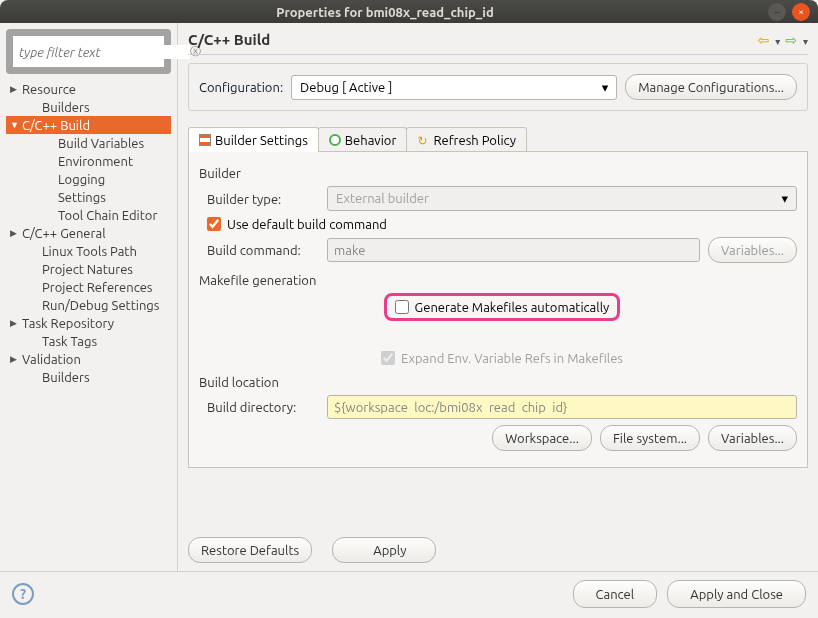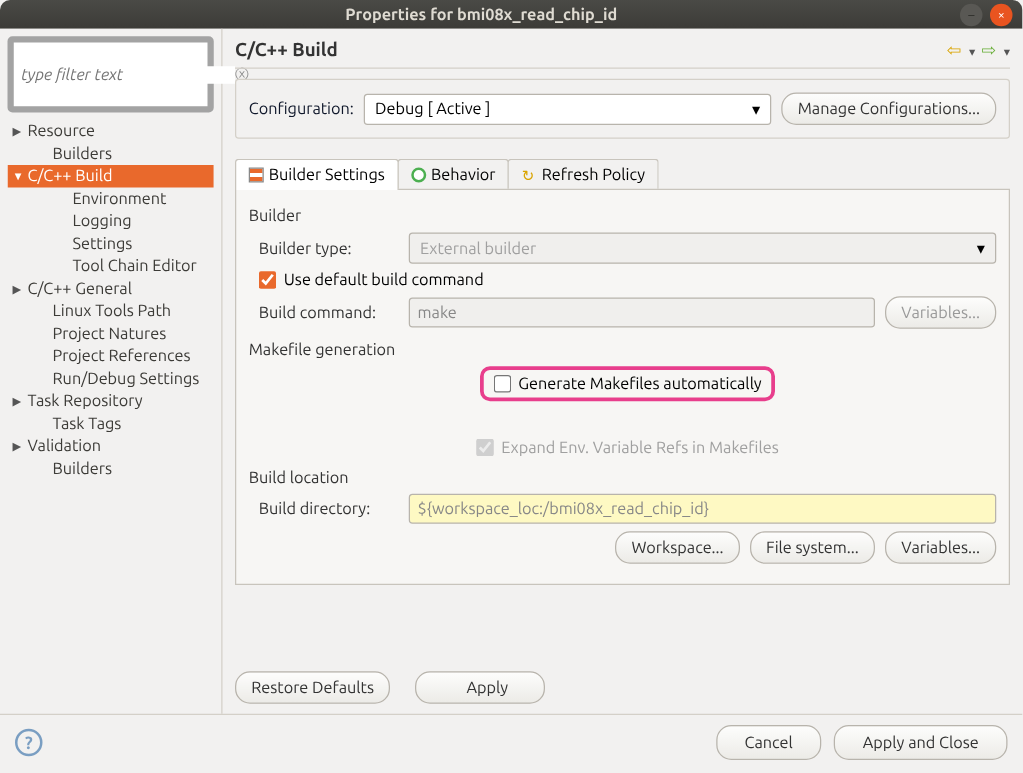--- a/index.html
+++ b/index.html
@@ -7,40 +7,40 @@
 
 .titlebar { background: linear-gradient(#4a4a46, #3c3b37); height: 26px; display: flex; align-items: center; color: #dfdbd2; padding: 0 8px; border-top-left-radius: 8px; border-top-right-radius: 8px; }
 .titlebar-title { flex: 1; text-align: center; font-weight: bold; font-size: 13px; }
 .win-btn { width: 18px; height: 18px; border-radius: 50%; margin-left: 6px; display:inline-flex; align-items:center; justify-content:center; font-size:10px; }
 .win-min { background: #595854; color:#2a2926; }
 .win-close { background: #e95420; color:#fff; }
 
 .content { flex: 1; display: flex; background: #f2f1f0; }
 
 .sidebar { width: 178px; border-right: 1px solid #d4d0c8; display: flex; flex-direction: column; padding: 6px; }
-.filter-box { border: 5px solid #a3a3a3; border-radius: 4px; background: #fff; display: flex; align-items: center; padding: 18px 6px; margin-bottom: 6px; }
+.filter-box { border: 7px solid #a3a3a3; border-radius: 4px; background: #fff; display: flex; align-items: center; padding: 8px 6px; margin-bottom: 6px; }
 .filter-box input { border: none; outline: none; flex: 1; color: #999; font-style: italic; }
 .clear-icon { color:#888; font-size:11px; }
 
 .tree { flex:1; overflow:auto; }
 .tree-item { display: flex; align-items: center; padding: 2px 2px 2px 4px; color: #3c3b37; cursor: pointer; white-space: nowrap; }
 .tree-item .arrow { width: 12px; font-size: 9px; color: #555; }
 .tree-item.selected { background: #e9692c; color: #fff; }
 .tree-item.selected .arrow { color: #fff; }
 .tree-item.child { padding-left: 24px; }
 .tree-item.child2 { padding-left: 40px; }
 
 .main { flex: 1; display: flex; flex-direction: column; padding: 8px 10px 8px 10px; }
 .main-header { display: flex; align-items: center; border-bottom: 1px solid #d4d0c8; padding-bottom: 6px; margin-bottom: 8px; }
 .main-title { font-size: 15px; font-weight: bold; color: #333; flex:1; }
 .nav-arrows span { font-size: 14px; margin-left: 2px; }
 
 .config-row { display: flex; align-items: center; gap: 8px; margin-bottom: 16px; padding: 10px; border: 1px solid #d4d0c8; border-radius: 3px; background:#f2f1f0; }
 .config-row label { color: #0f172a; }
-.select { flex:1; border: 1px solid #b8b4ac; border-radius: 3px; background: #fff; padding: 4px 8px; display:flex; justify-content:space-between; align-items:center; }
+.select { flex:1; border: 1px solid #b8b4ac; border-radius: 3px; background: #fff; padding: 4px 8px; display:flex; justify-content:space-between; align-items:flex-start; }
 .btn { border: 1px solid #b8b4ac; border-radius: 12px; background: linear-gradient(#fdfdfc,#ecebe7); padding: 5px 12px; cursor: pointer; color:#333; }
 .btn:disabled, .btn.disabled { color: #999; }
 
 .tabs { display: flex; }
 .tab { border: 1px solid #c8c4bc; border-bottom: none; padding: 5px 10px; background: #f2f1f0; display:flex; align-items:center; gap:4px; cursor:pointer; border-top-left-radius:3px; border-top-right-radius:3px; margin-right:-1px; }
 .tab.active { background: #fff; position:relative; z-index:2; }
 .tab-icon { width:12px; height:12px; display:inline-block; }
 .tab-icon.list { background:linear-gradient(#e9692c 33%, transparent 33% 66%, #e9692c 66%); border:1px solid #888; }
 .tab-icon.dot { border:2px solid #4caf50; border-radius:50%; background:#fff; }
 .tab-icon.refresh { color:#d9a400; font-size:12px; }
@@ -89,20 +89,24 @@
           <span class="arrow">▶</span>
           <span>Resource</span>
         </div>
         <div class="tree-item child">
           <span class="arrow"></span>
           <span>Builders</span>
         </div>
         <div class="tree-item selected">
           <span class="arrow">▼</span>
           <span>C/C++ Build</span>
+        </div>
+        <div class="tree-item child2">
+          <span class="arrow"></span>
+          <span>Build Variables</span>
         </div>
         <div class="tree-item child2">
           <span class="arrow"></span>
           <span>Environment</span>
         </div>
         <div class="tree-item child2">
           <span class="arrow"></span>
           <span>Logging</span>
         </div>
         <div class="tree-item child2">

